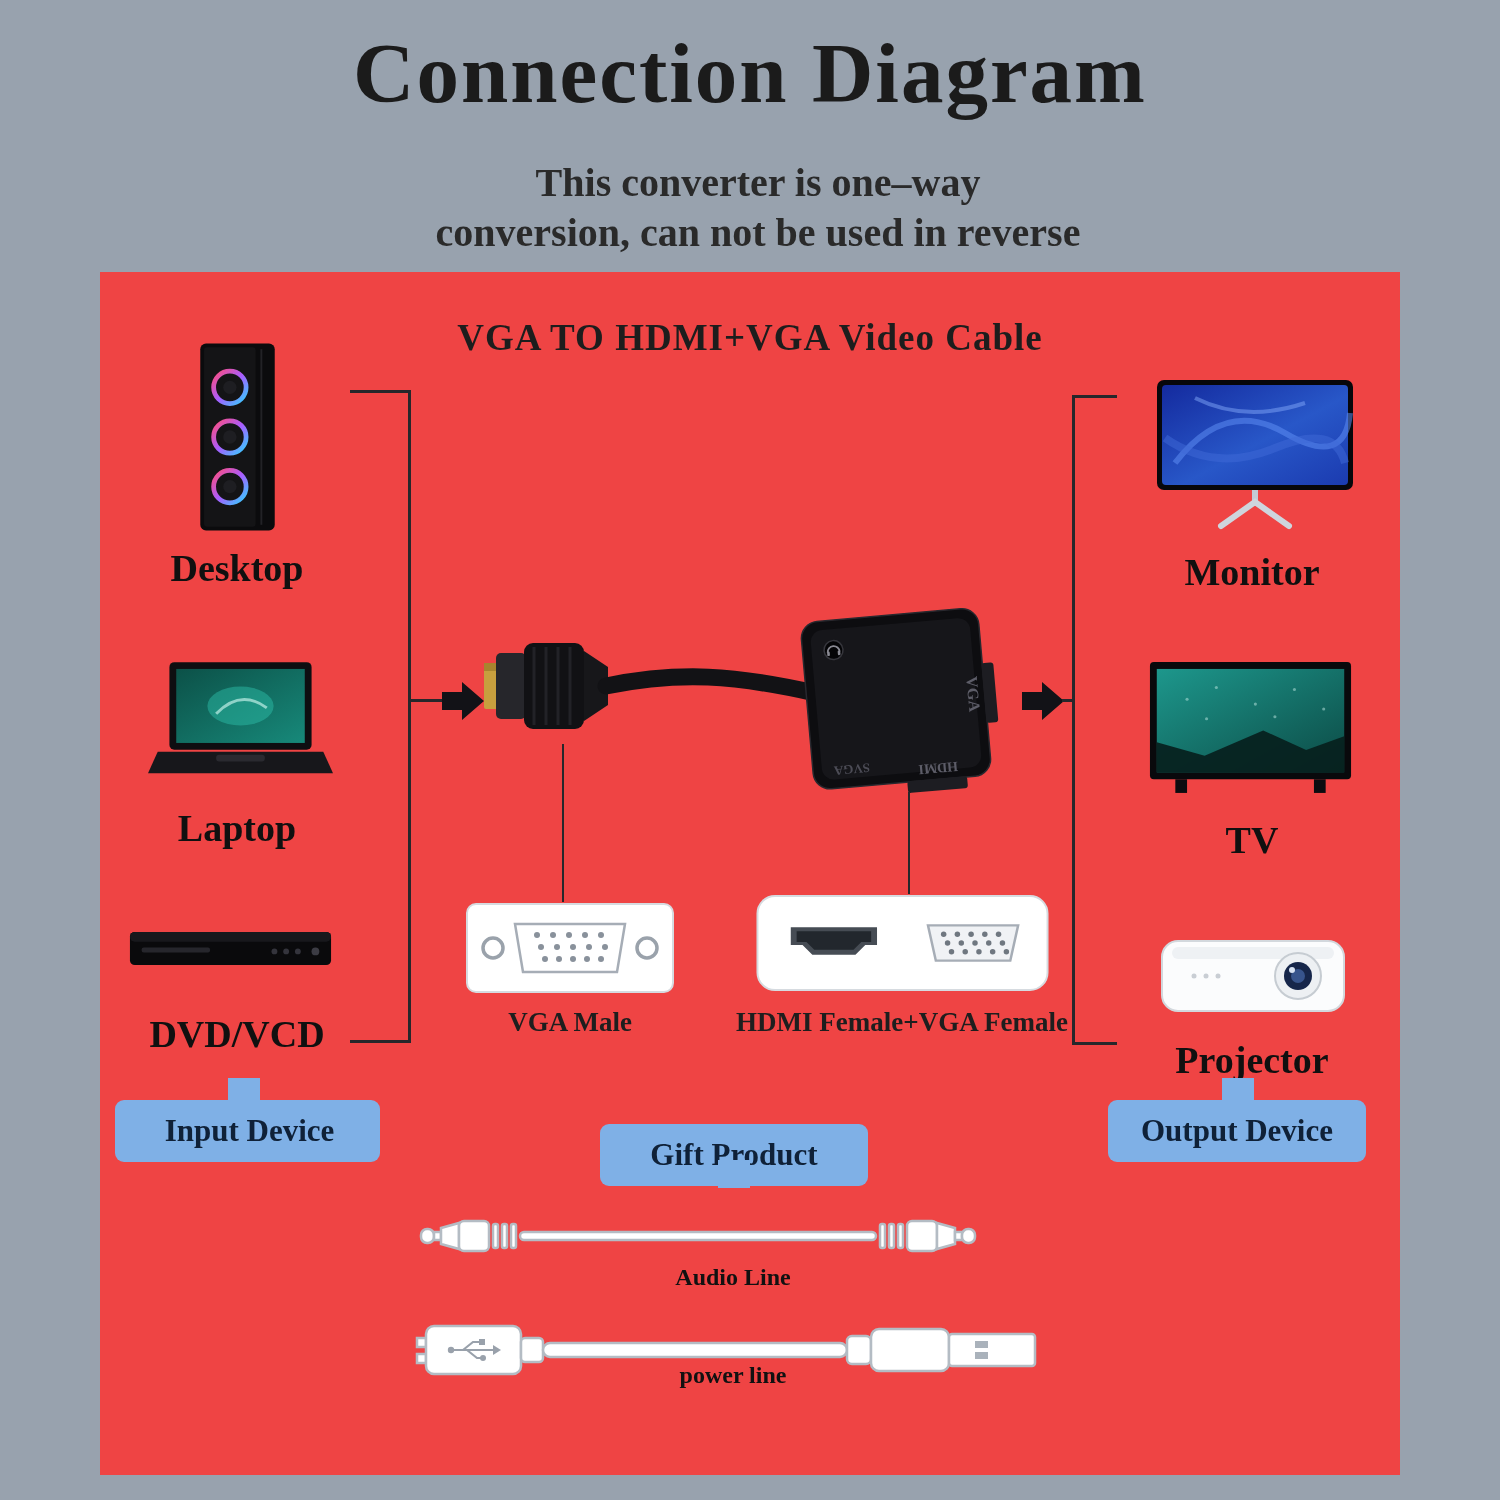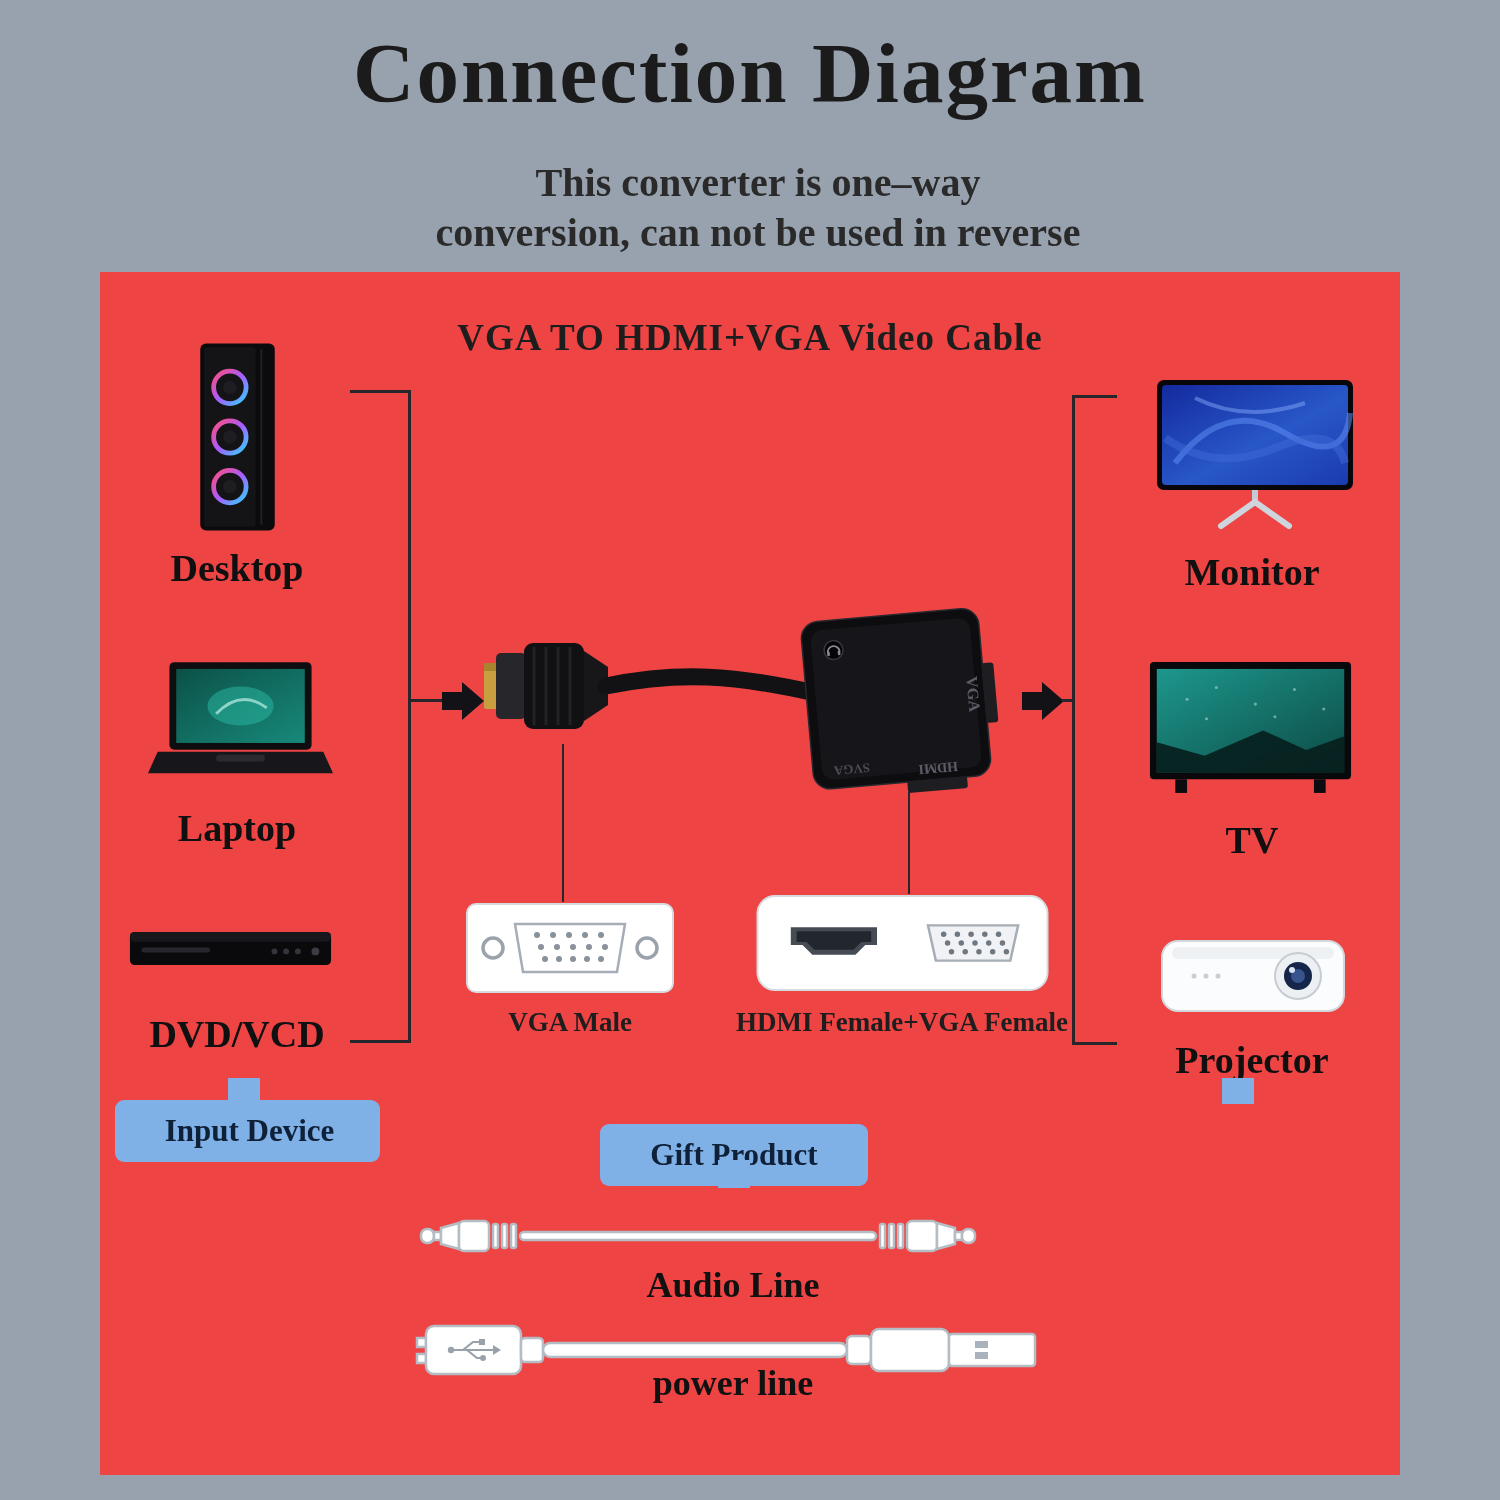--- a/index.html
+++ b/index.html
@@ -32,21 +32,21 @@
   .dev-label {
     position:absolute; transform:translateX(-50%);
     font-size:38px; font-weight:bold; color:#101010; white-space:nowrap;
   }
   .callout-label {
     position:absolute; transform:translateX(-50%);
     font-size:27px; font-weight:bold; color:#1e1e1e; white-space:nowrap;
   }
   .cable-label {
     position:absolute; transform:translateX(-50%);
-    font-size:36px; font-weight:bold; color:#111; white-space:nowrap;
+    font-size:24px; font-weight:bold; color:#111; white-space:nowrap;
   }
   .line { position:absolute; background:#27272b; }
   .badge {
     position:absolute; height:62px; background:#7fb0e6; border-radius:9px;
     display:flex; align-items:center; justify-content:center;
     font-size:31px; font-weight:bold; color:#0f2138; padding:0 20px;
   }
   .badge-tab { position:absolute; width:32px; background:#7fb0e6; }
   svg { display:block; }
 </style>
@@ -270,20 +270,21 @@
     </svg>
     <div class="dev-label" style="left:1152px; top:766px;text-align:right;">Projector</div>
 
     <div class="badge-tab" style="left:128px; top:806px; height:26px;"></div>
     <div class="badge" style="left:15px; top:828px; width:265px;padding-left:24px;">Input Device</div>
 
     <div class="badge" style="left:500px; top:852px; width:268px;">Gift Product</div>
     <div class="badge-tab" style="left:618px; top:888px; height:28px;"></div>
 
     <div class="badge-tab" style="left:1122px; top:806px; height:26px;"></div>
+    <div class="badge" style="left:1008px; top:828px; width:258px;">Output Device</div>
 
     <svg class="abs" style="left:318px; top:938px;" width="565" height="52" viewBox="0 0 565 52">
       <g fill="#ffffff" stroke="#b4bcc4" stroke-width="2.5">
         <rect x="3" y="19" width="13" height="14" rx="6"></rect>
         <rect x="16" y="22" width="7" height="8"></rect>
         <polygon points="23,18 41,13 41,39 23,34"></polygon>
         <rect x="41" y="11" width="30" height="30" rx="5"></rect>
         <rect x="75" y="14" width="5" height="24" rx="2"></rect>
         <rect x="84" y="14" width="5" height="24" rx="2"></rect>
         <rect x="93" y="14" width="5" height="24" rx="2"></rect>

